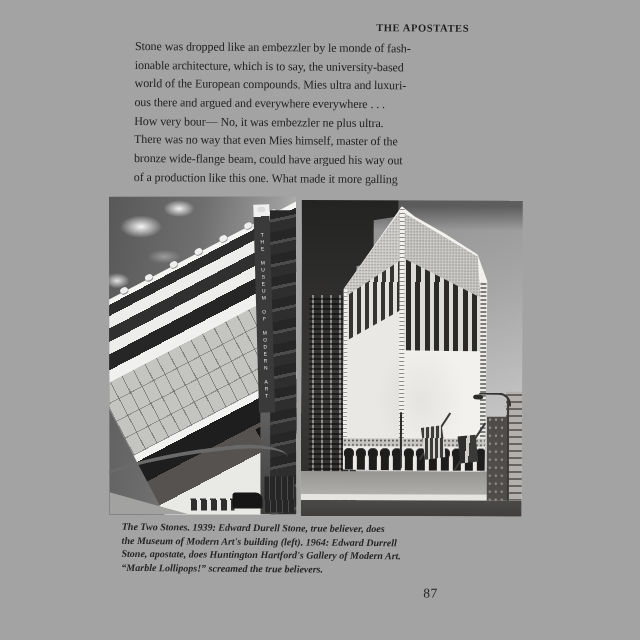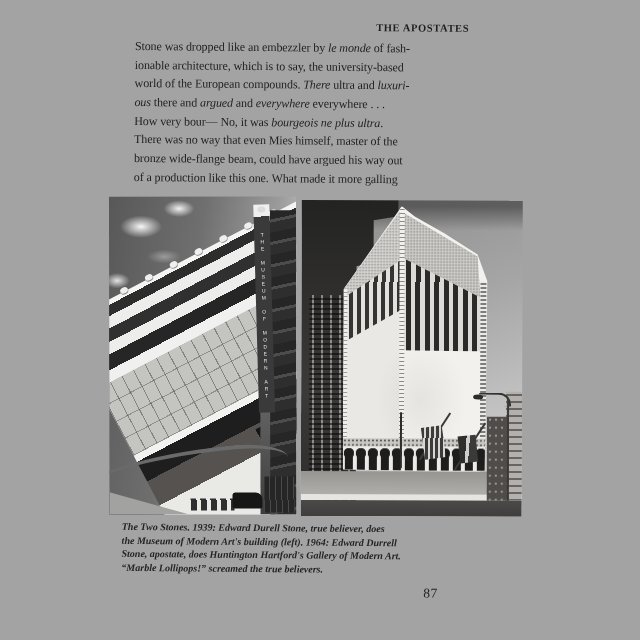--- a/index.html
+++ b/index.html
@@ -6,21 +6,21 @@
   *{box-sizing:border-box;}
   .page{position:absolute;inset:0;background:#a3a3a3;font-family:"Liberation Serif",serif;color:#1f1f1f;}
   .rot{position:absolute;inset:0;transform:rotate(0.5deg);transform-origin:140px 40px;}
 
   
   .header{position:absolute;left:135px;top:20px;width:334px;text-align:right;
           font-size:10.5px;font-weight:bold;letter-spacing:.6px;}
   .bodytxt{position:absolute;left:135px;top:37px;width:334px;font-size:12px;letter-spacing:-0.1px;}
   .jl{text-align:justify;text-align-last:justify;line-height:18.7px;height:18.7px;overflow:hidden;white-space:nowrap;}
   .jl::after{content:"";display:inline-block;width:100%;}
-  .it{font-style:italic;}
+  .it{}
   .caption{position:absolute;left:126px;top:520px;width:332px;font-size:10px;font-weight:bold;font-style:italic;color:#242424;}
   .cl{text-align:justify;text-align-last:justify;line-height:13.5px;height:13.5px;overflow:hidden;white-space:nowrap;}
   .cl::after{content:"";display:inline-block;width:100%;}
   .cl.last{text-align:left;text-align-last:left;}
   .folio{position:absolute;left:428px;top:583px;width:40px;font-size:13.5px;letter-spacing:.5px;}
 
   
   .photos{position:absolute;left:112px;top:196px;width:414px;height:320px;}
   .ph{position:absolute;overflow:hidden;}
 
@@ -138,23 +138,23 @@
 <body>
 
 <div class="page">
   <div class="rot">
 
     <div class="header">THE APOSTATES</div>
 
     <div class="bodytxt" id="body-lines">
         <div class="jl"><span>Stone was dropped like an embezzler by </span><span class="it">le monde</span><span> of fash-</span></div>
         <div class="jl"><span>ionable architecture, which is to say, the university-based</span></div>
-        <div class="jl"><span>world of the European compounds. </span><span class="it">There</span><span> ultra and </span><span class="it">luxuri-</span></div>
+        <div class="jl"><span>world of the European compounds. </span><span class="it">Mies</span><span> ultra and </span><span class="it">luxuri-</span></div>
         <div class="jl"><span class="it">ous</span><span> there and </span><span class="it">argued</span><span> and </span><span class="it">everywhere</span><span> everywhere . . .</span></div>
-        <div class="jl"><span>How very bour— No, it was </span><span class="it">bourgeois ne plus ultra</span><span>.</span></div>
+        <div class="jl"><span>How very bour— No, it was </span><span class="it">embezzler ne plus ultra</span><span>.</span></div>
         <div class="jl"><span>There was no way that even Mies himself, master of the</span></div>
         <div class="jl"><span>bronze wide-flange beam, could have argued his way out</span></div>
         <div class="jl"><span>of a production like this one. What made it more galling</span></div>
       </div>
 
     <div class="photos">
 
       <div class="ph ph-left">
         <div class="moma">
           <div class="moma-glass"></div>

